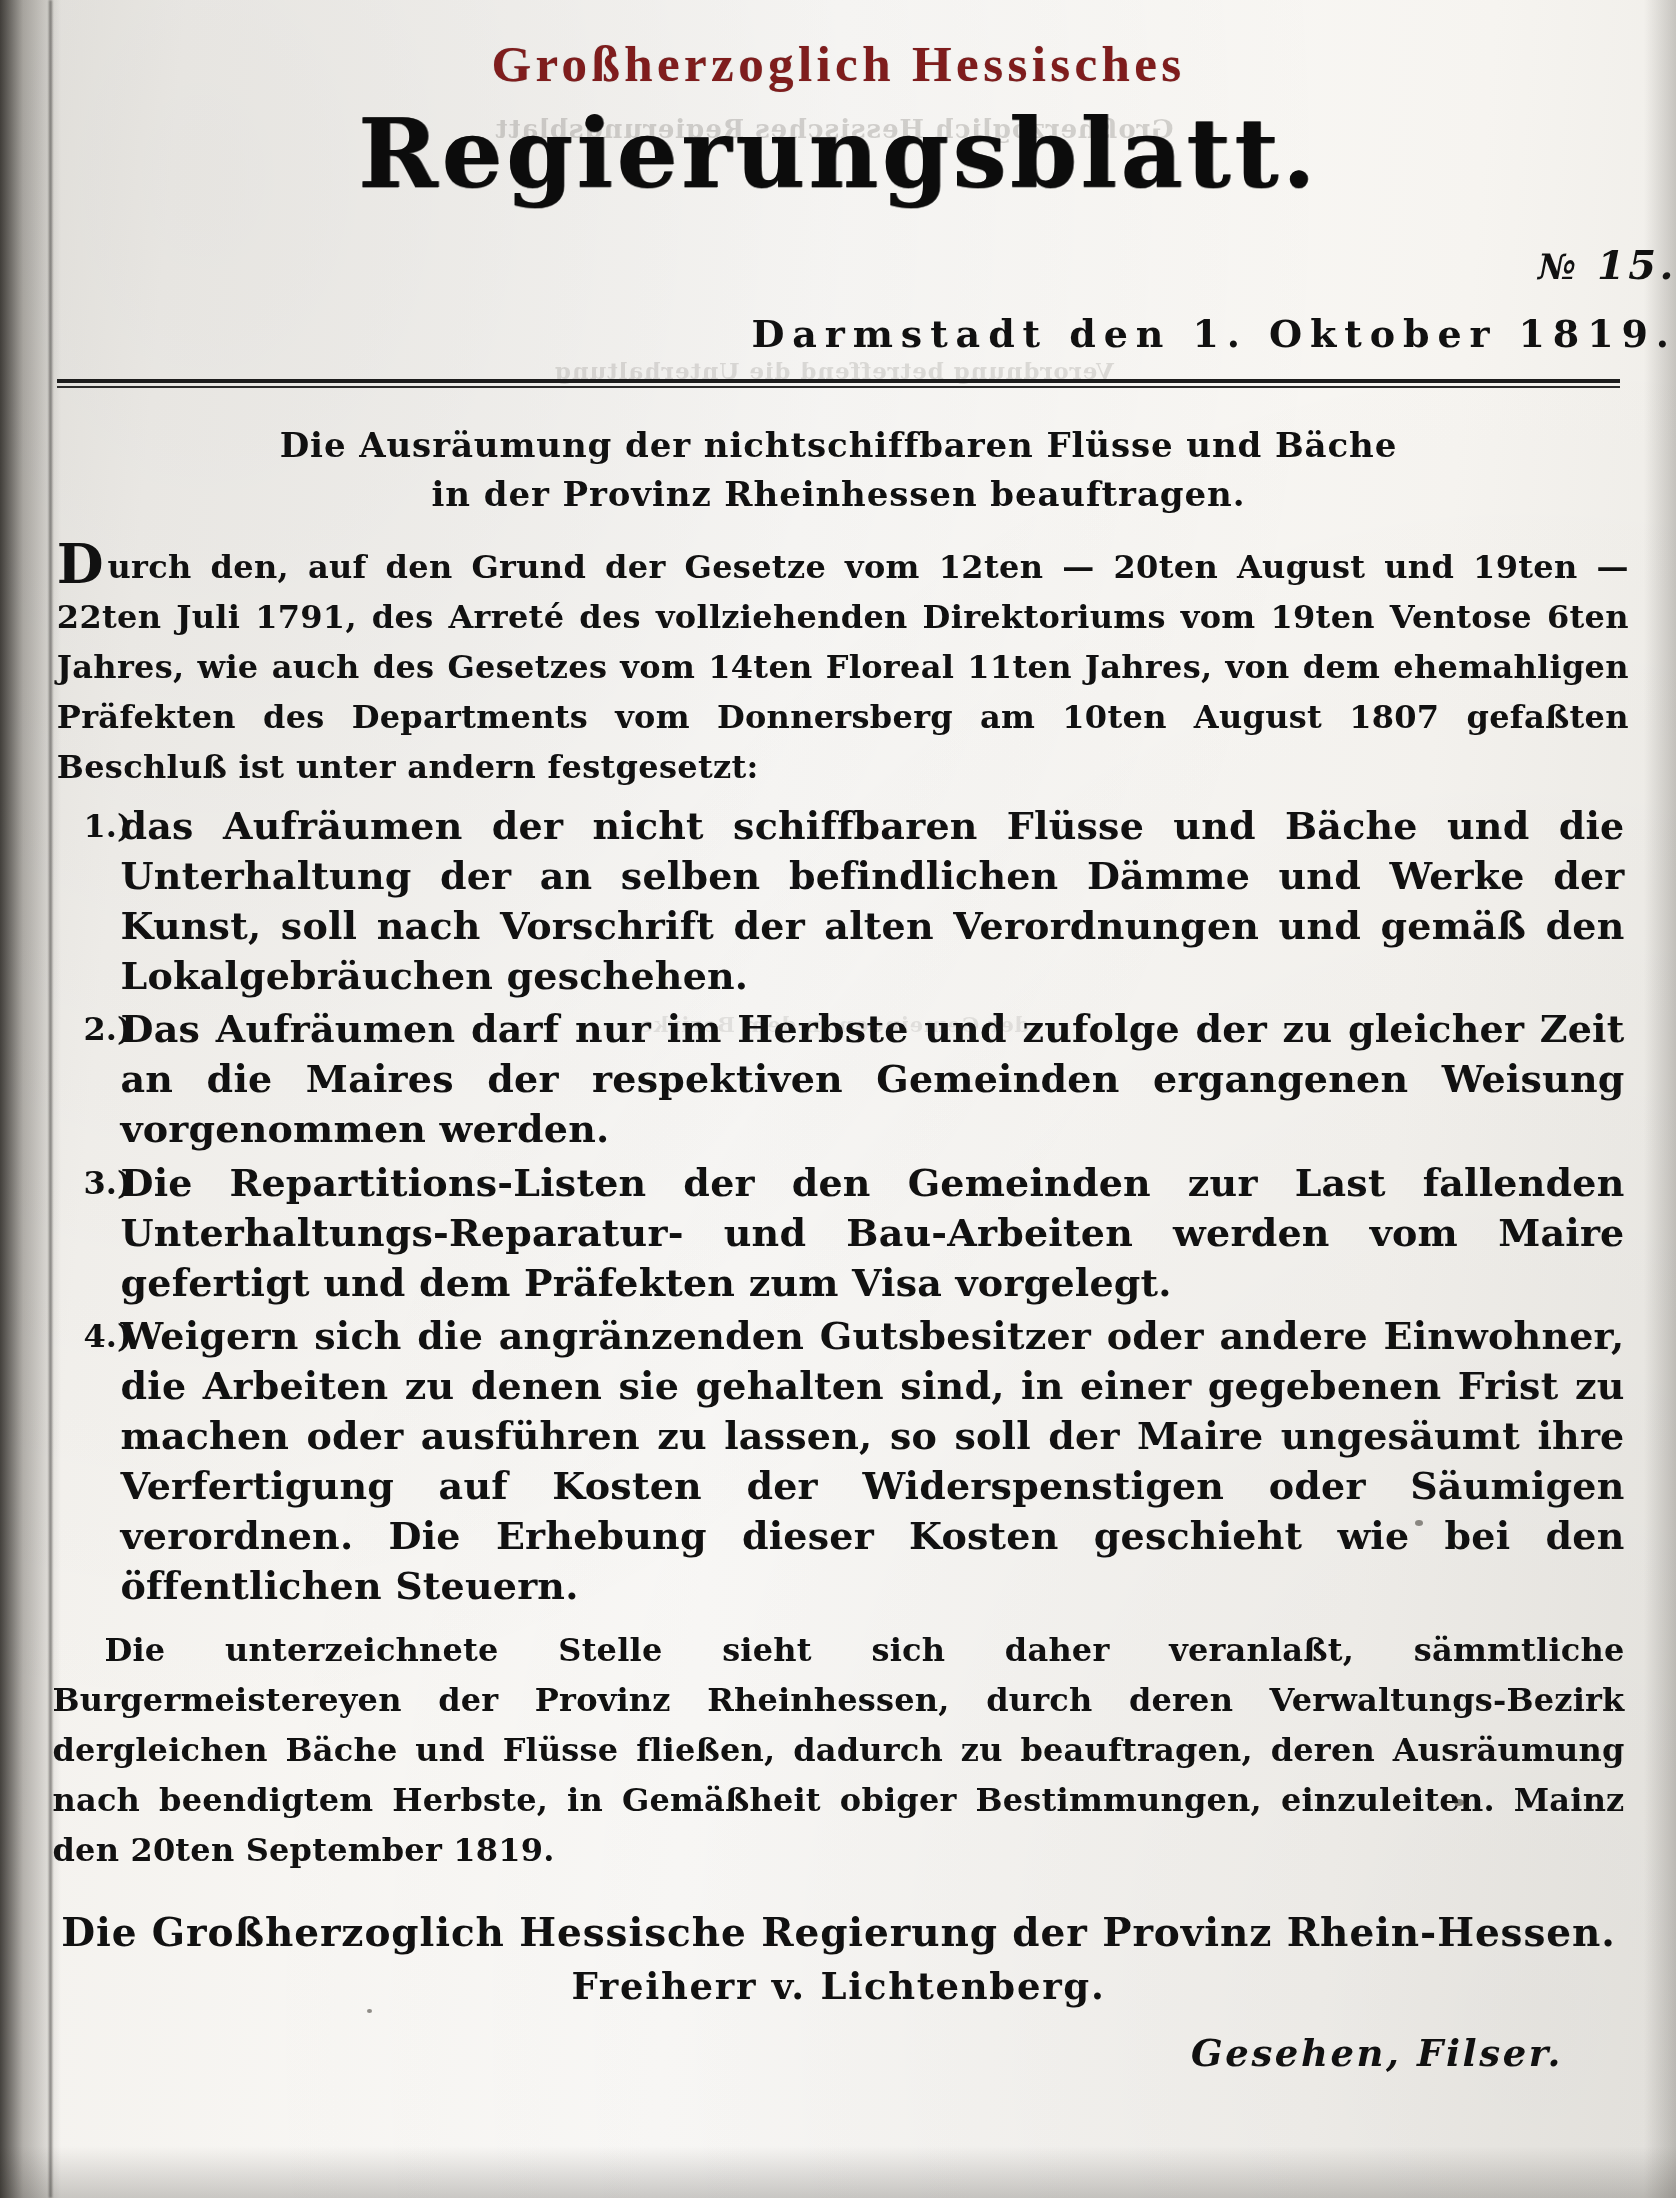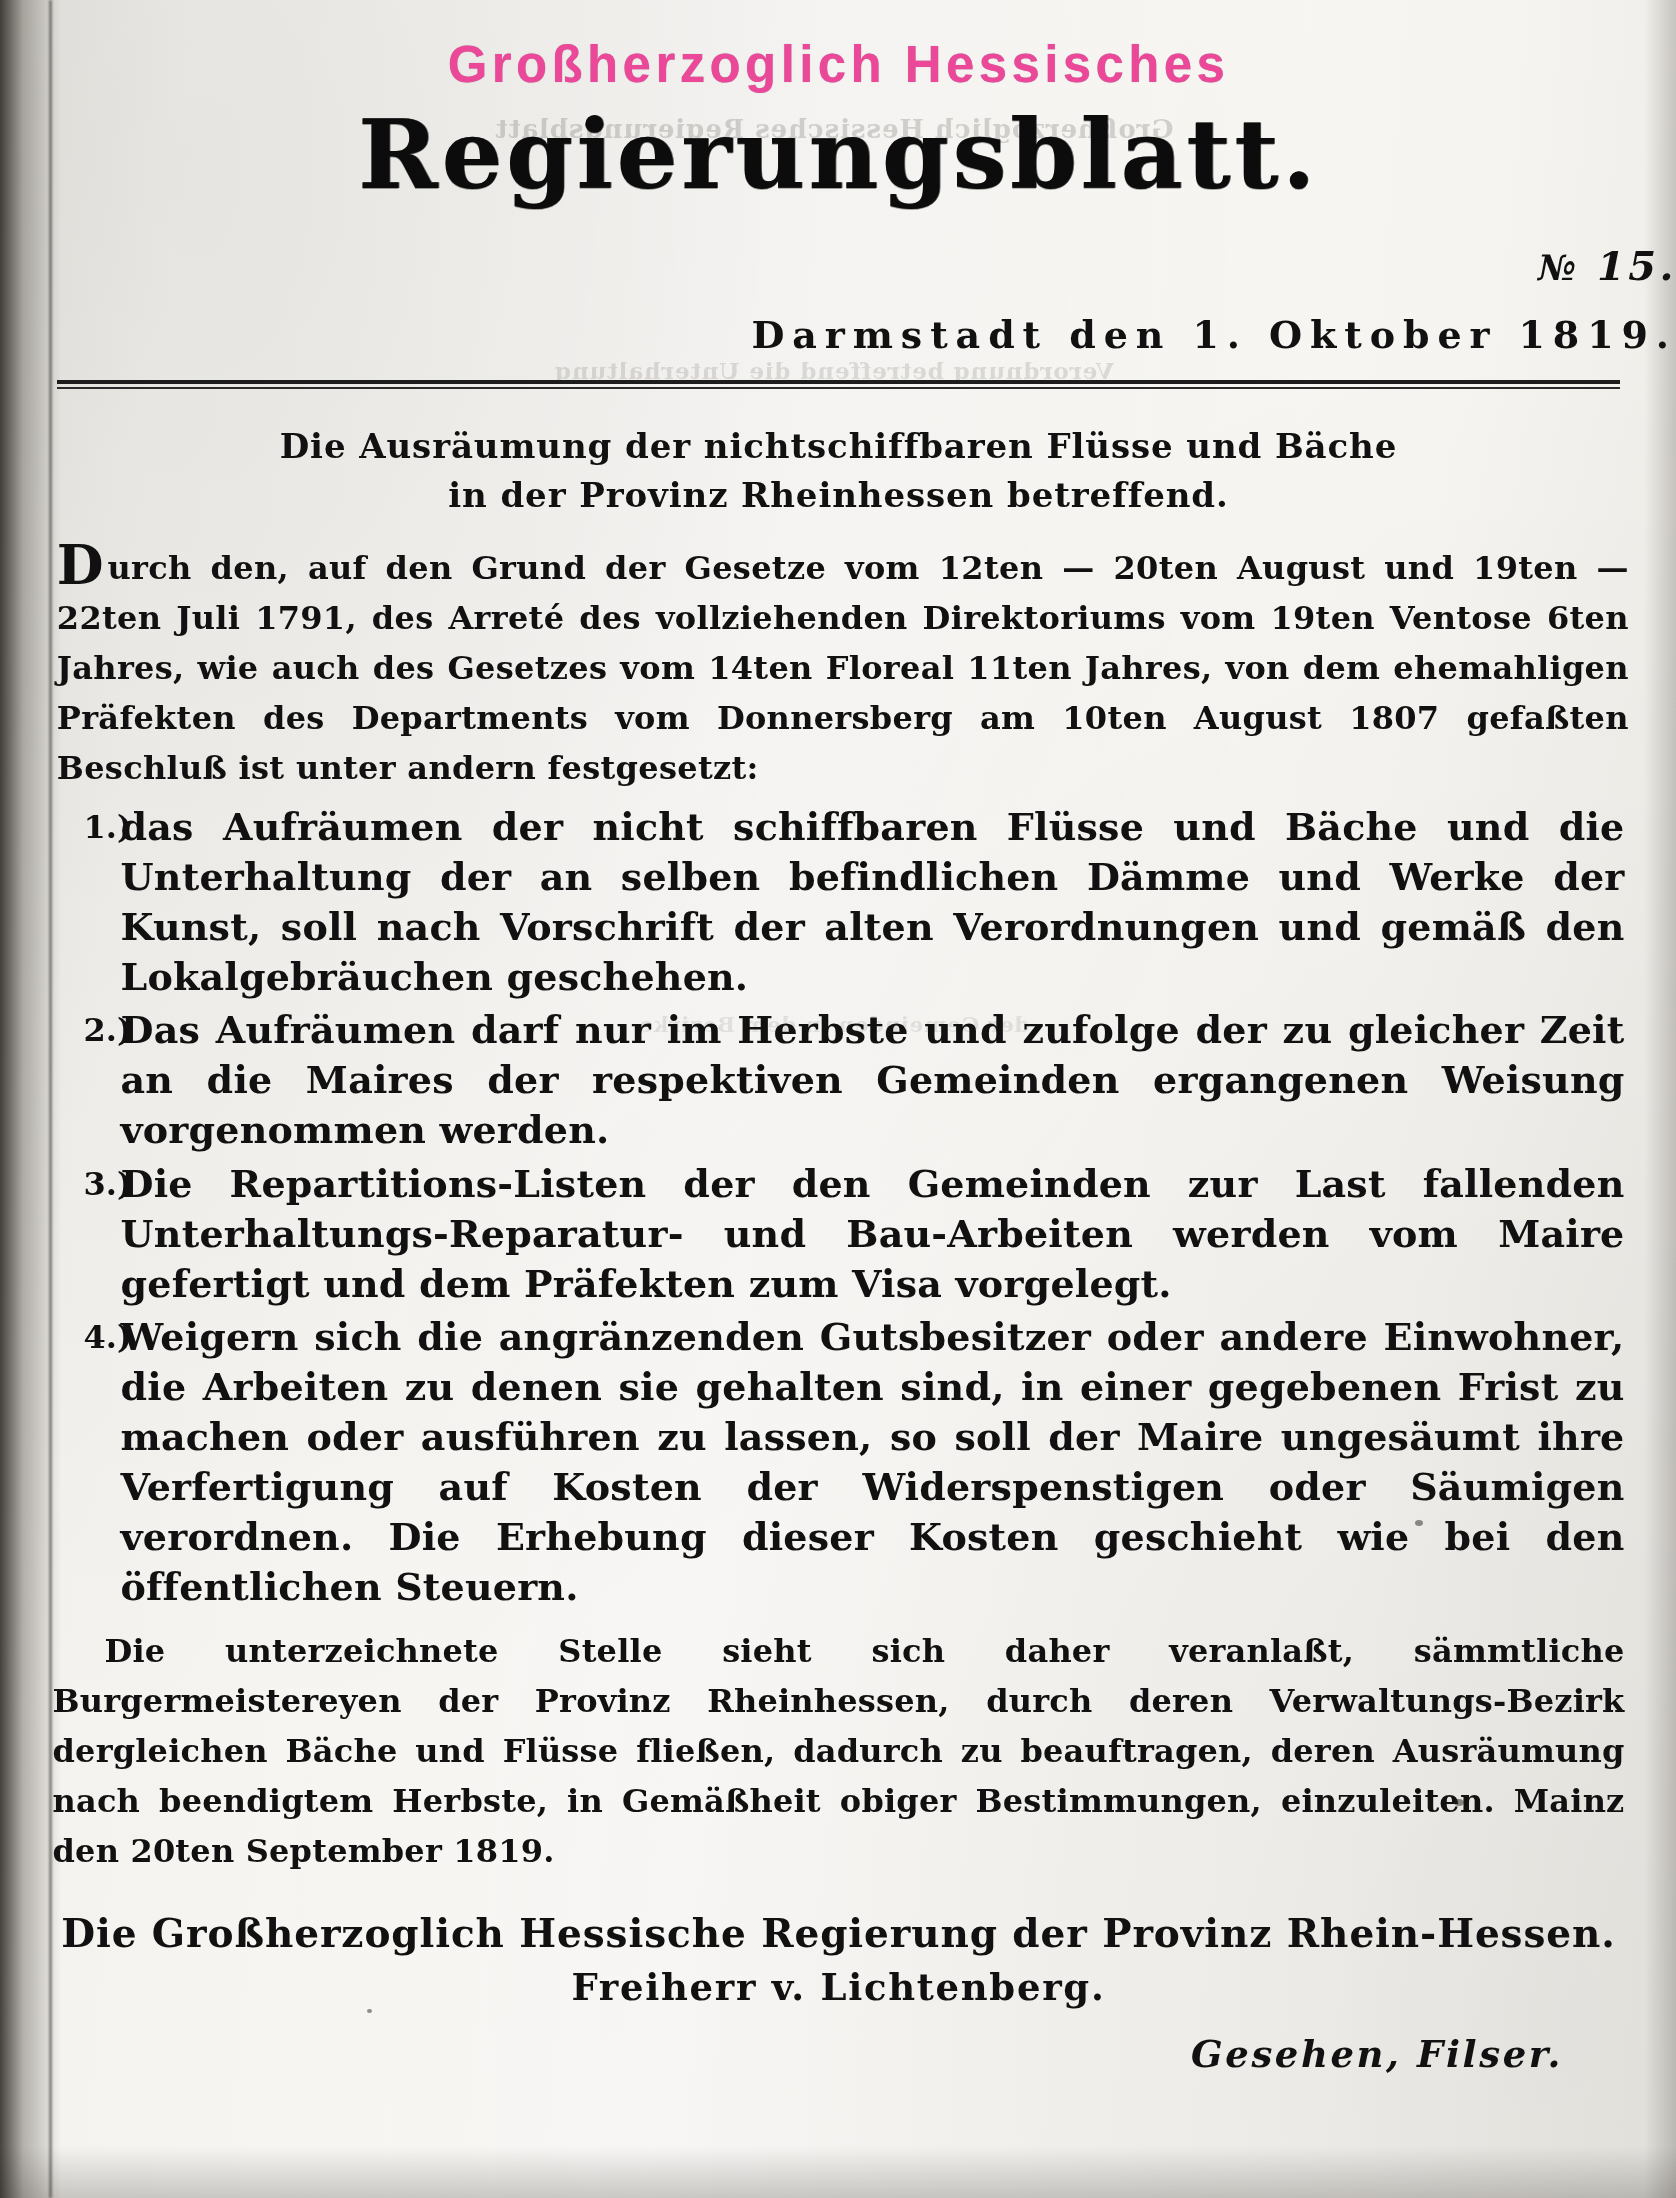--- a/index.html
+++ b/index.html
@@ -88,23 +88,23 @@
   }
 
   
   .masthead {
     text-align: center;
     padding-top: 35px;
   }
   .masthead .line1 {
     font-size: 51px;
     letter-spacing: 4.4px;
-    color: #ec4899;
-    font-weight: 700;
-    font-family: Liberation Sans, sans-serif;
+    color: #7f1d1d;
+    font-weight: 700;
+    font-family: Liberation Serif, serif;
     text-shadow: 0 0 0.9px rgba(0,0,0,0.35);
     text-align: center;
   }
   .masthead .line2 {
     font-size: 96px;
     letter-spacing: 3.5px;
     margin-top: 3.5px;
     color: #0c0c0c;
     font-weight: 700;
     font-family: "DejaVu Serif", serif;
@@ -264,21 +264,21 @@
     <span class="no">№</span>
     <span>15.</span>
   </div>
 
   <div class="dateline fraktur">Darmstadt den 1. Oktober 1819.</div>
 
   <div class="rule"></div>
 
   <div class="subject fraktur">
     <div>Die Ausräumung der nichtschiffbaren Flüsse und Bäche</div>
-    <div>in der Provinz Rheinhessen betreffend.</div>
+    <div>in der Provinz Rheinhessen beauftragen.</div>
   </div>
 
   <div class="bodytext fraktur">
     <p class="dropcap-par">Durch den, auf den Grund der Gesetze vom 12ten — 20ten August und 19ten — 22ten Juli 1791, des Arreté des vollziehenden Direktoriums vom 19ten Ventose 6ten Jahres, wie auch des Gesetzes vom 14ten Floreal 11ten Jahres, von dem ehemahligen Präfekten des Departments vom Donnersberg am 10ten August 1807 gefaßten Beschluß ist unter andern festgesetzt:</p>
   </div>
 
   <div class="numlist">
 
     <div class="numitem">
       <div class="num fraktur">1.)</div>

